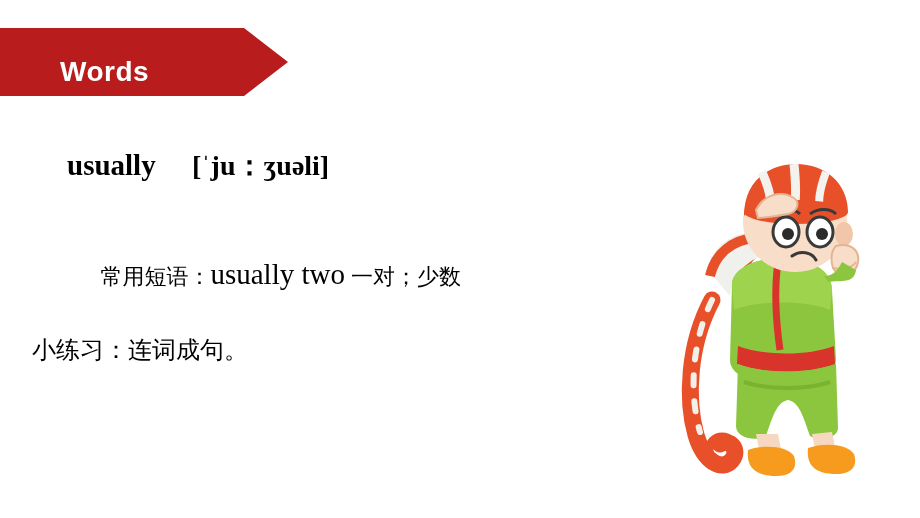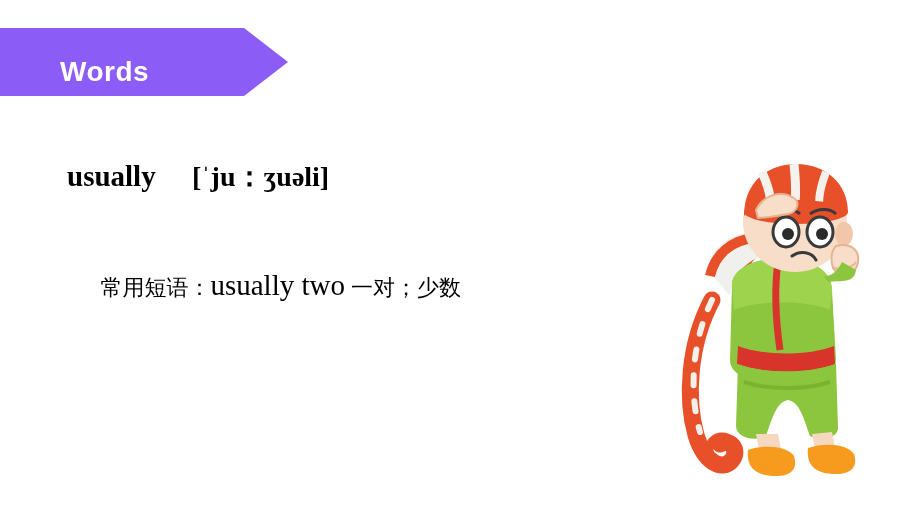--- a/index.html
+++ b/index.html
@@ -15,39 +15,39 @@
     position: relative;
   }
 
   
   .banner {
     position: absolute;
     left: 0;
     top: 28px;
     width: 288px;
     height: 88px;
-    background: #8b5cf6;
+    background: #b91c1c;
     clip-path: polygon(0 0, 244px 0, 288px 34px, 244px 68px, 0 68px);
     display: flex;
     align-items: center;
   }
   .banner-title {
     margin-left: 60px;
     color: #ffffff;
     font-family: "Liberation Sans", sans-serif;
     font-weight: bold;
     font-size: 28px;
     letter-spacing: 0.5px;
   }
 
   
   .content {
     position: absolute;
     left: 0;
-    top: 125px;
+    top: 114px;
     width: 700px;
   }
 
   .line-word {
     font-family: "Liberation Serif", serif;
     font-weight: bold;
     font-size: 29px;
     color: #000000;
     padding-left: 38px;
     letter-spacing: 0px;
@@ -123,20 +123,21 @@
   <div class="line-word">
     <span>usually</span><span>&nbsp;&nbsp;&nbsp;&nbsp;&nbsp;</span><span class="phon">[ˈju：ʒuəli]</span>
   </div>
 
 
   <div class="line-phrase">
     <span>常用短语：</span><span class="en">usually two</span><span>&nbsp;</span><span>一对；少数</span>
   </div>
 
 
+  <div class="line-exercise">小练习：连词成句。</div>
 
 </div>
 
 <div class="figure">
   <svg width="240" height="340" viewBox="0 0 240 340" xmlns="http://www.w3.org/2000/svg">
 
     <path d="M52 150 C 28 195, 26 250, 36 285 C 44 312, 62 322, 72 310 C 80 300, 70 288, 60 294" fill="none" stroke="#e8502a" stroke-width="17" stroke-linecap="round"></path>
     <path d="M52 150 C 30 195, 30 248, 40 282" fill="none" stroke="#f3f0ea" stroke-width="6" stroke-dasharray="10 16" stroke-linecap="round"></path>
     <circle cx="62" cy="300" r="13" fill="none" stroke="#e8502a" stroke-width="9"></circle>
 

